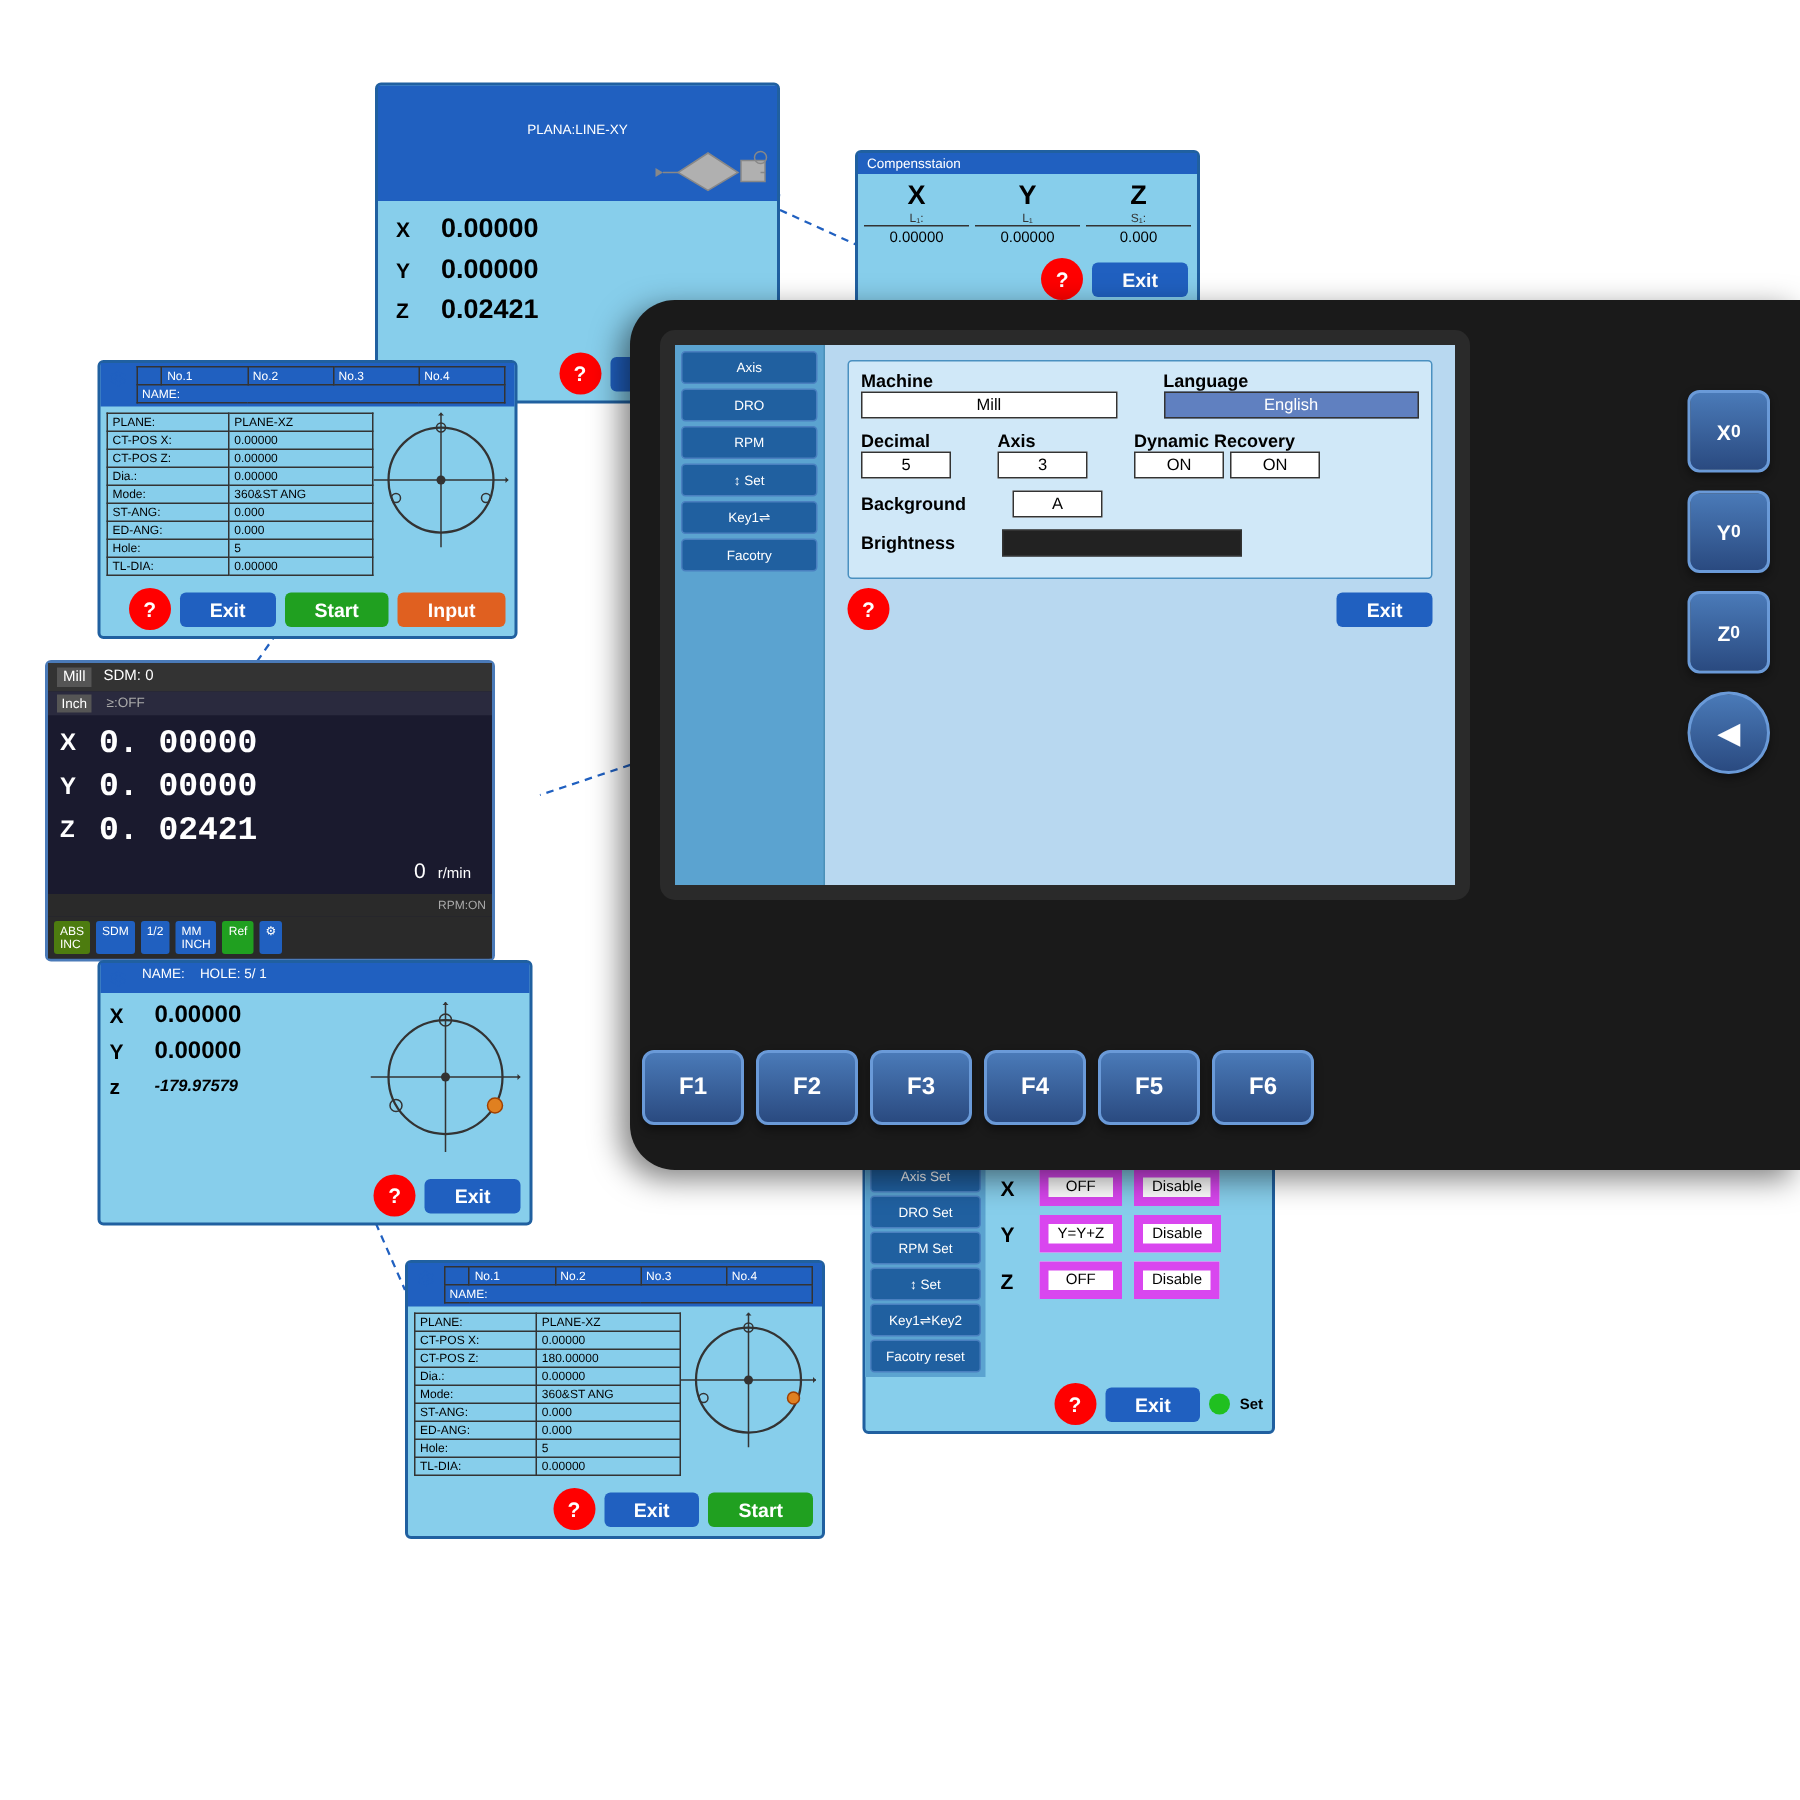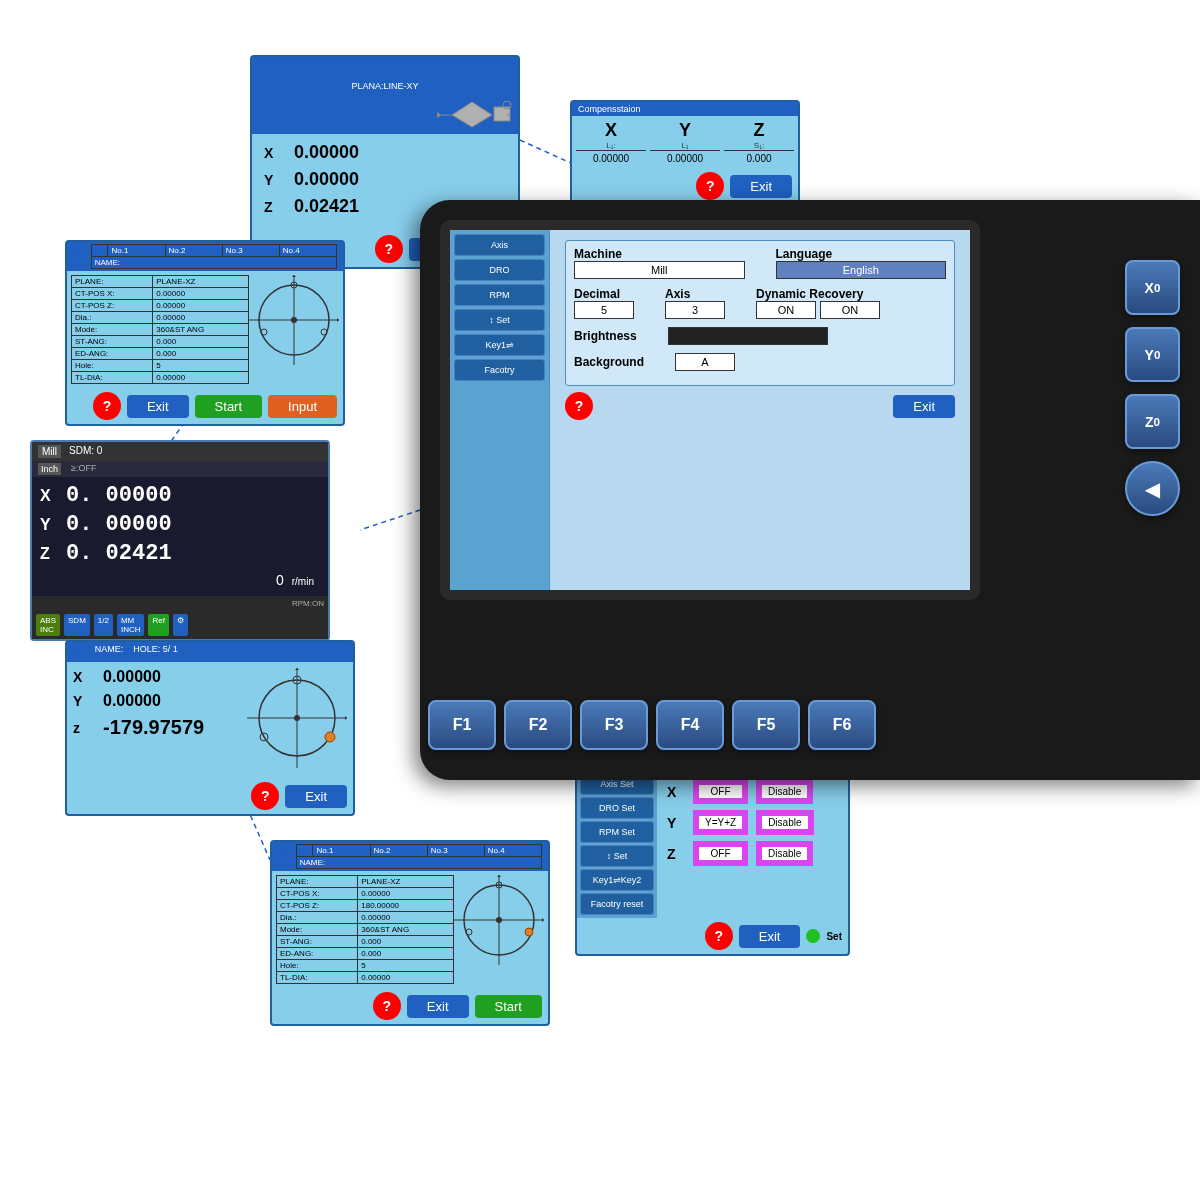--- a/index.html
+++ b/index.html
@@ -84,20 +84,21 @@
       cursor: pointer;
     }
 
     .exit-btn {
       background: #2060c0;
       color: white;
       padding: 4px 20px;
       border-radius: 4px;
       font-size: 13px;
       cursor: pointer;
+      font-weight: bold;
     }
 
     
     .fn-buttons {
       position: absolute;
       bottom: 30px;
       left: 8px;
       display: flex;
       gap: 8px;
     }
@@ -638,21 +639,21 @@
       <div class="coord-row">
         <span class="coord-label">X</span>
         <span style="font-size:16px; font-weight:bold;">0.00000</span>
       </div>
       <div class="coord-row">
         <span class="coord-label">Y</span>
         <span style="font-size:16px; font-weight:bold;">0.00000</span>
       </div>
       <div class="coord-row">
         <span class="coord-label">z</span>
-        <span style="font-size:20px; font-weight:bold;">-179.97579</span>
+        <span style="font-size:11px; font-weight:bold;font-style:italic;">-179.97579</span>
       </div>
     </div>
     <div style="width:100px;">
       <svg width="100" height="100">
         <line x1="50" y1="0" x2="50" y2="100" stroke="#333" stroke-width="1"></line>
         <line x1="0" y1="50" x2="100" y2="50" stroke="#333" stroke-width="1"></line>
         <circle cx="50" cy="50" r="38" fill="none" stroke="#333" stroke-width="1.5"></circle>
         <circle cx="50" cy="12" r="4" fill="none" stroke="#333" stroke-width="1"></circle>
         <circle cx="83" cy="69" r="4" fill="none" stroke="#333" stroke-width="1"></circle>
         <circle cx="17" cy="69" r="4" fill="none" stroke="#333" stroke-width="1"></circle>
@@ -830,26 +831,26 @@
             </div>
             <div style="flex:1;">
               <div class="ms-label">Dynamic Recovery</div>
               <div style="display:flex; gap:4px;">
                 <div class="ms-box">ON</div>
                 <div class="ms-box">ON</div>
               </div>
             </div>
           </div>
           <div class="ms-row">
+            <div class="ms-label">Background</div>
+            <div class="ms-box">A</div>
+          </div>
+          <div class="ms-row">
             <div class="ms-label">Brightness</div>
             <div class="brightness-bar"></div>
-          </div>
-          <div class="ms-row">
-            <div class="ms-label">Background</div>
-            <div class="ms-box">A</div>
           </div>
         </div>
 
         <div style="display:flex; justify-content:space-between; align-items:center; margin-top:4px;">
           <div class="help-btn">?</div>
           <div class="exit-btn">Exit</div>
         </div>
       </div>
     </div>
   </div>

